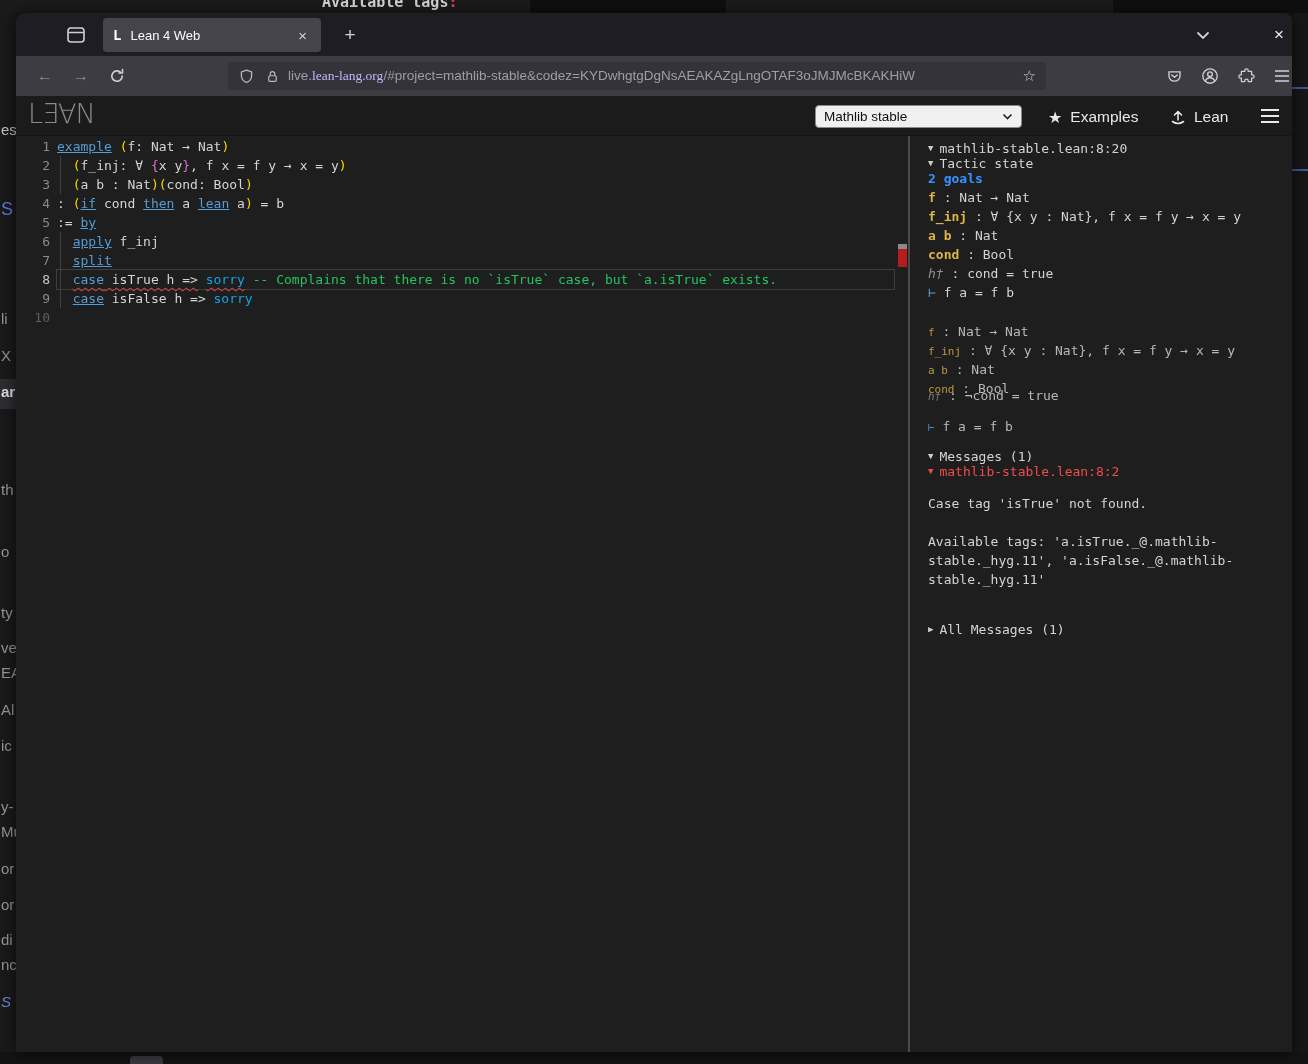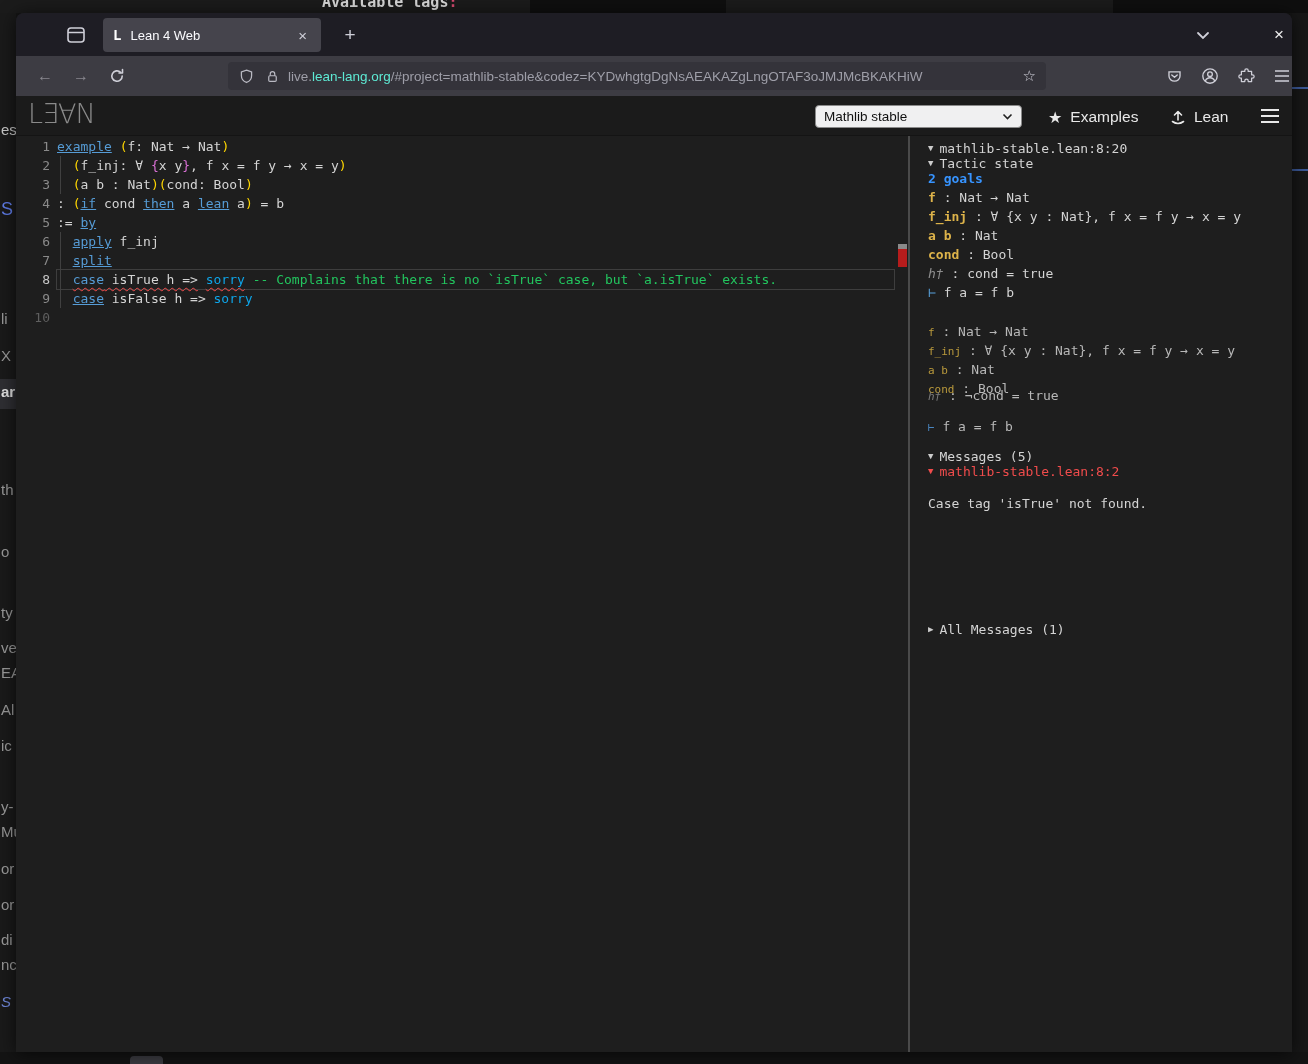--- a/index.html
+++ b/index.html
@@ -43,21 +43,21 @@
                display:flex; align-items:center; justify-content:center; }
 
   
   #navbar { position:relative; height:40px; background:#3d3c43; }
   .nav-btn { position:absolute; top:7px; width:26px; height:26px; display:flex; align-items:center; justify-content:center;
              font-size:16px; border-radius:4px; }
   .nav-dim { color:#8a8990; }
   #urlbar { position:absolute; left:212px; top:6px; width:818px; height:28px; background:#34333a; border-radius:4px;
             display:flex; align-items:center; padding:0 10px; }
   #url-text { position:relative; flex:1; overflow:hidden; white-space:nowrap; font-size:13.5px; color:#9e9ea8; margin-left:8px; }
-  #url-text .domain { color:#5eead4; }
+  #url-text .domain { color:#c4b5fd;font-family:Liberation Serif, serif; }
   #url-fade { position:absolute; right:0; top:0; width:70px; height:100%; background:linear-gradient(to right, rgba(52,51,58,0), #34333a); }
   #bookmark-star { color:#cfcfd8; font-size:15px; margin-left:6px; }
   .icon-gap { margin-left:10px; display:flex; align-items:center; }
 
   
   #lean-toolbar { position:relative; height:40px; background:#1b1b1b; border-bottom:1px solid #141414; }
   #lean-logo { position:absolute; left:12px; top:2px; font-family:"DejaVu Sans",sans-serif; font-weight:300;
                font-size:27px; color:#8a8a8a; letter-spacing:-1px; }
   #project-select { position:absolute; left:799px; top:9px; width:207px; height:23px; background:#f0f0f1;
                     border:1px solid #8a8a8a; border-radius:4px; color:#111; font-size:13.5px;
@@ -308,28 +308,29 @@
 
       <div class="iv-line" style="top:186px"><span class="t-hyp2">f</span><span class="t-tx2"> : Nat → Nat</span></div>
       <div class="iv-line" style="top:205px"><span class="t-hyp2">f_inj</span><span class="t-tx2"> : ∀ {x y : Nat}, f x = f y → x = y</span></div>
       <div class="iv-line" style="top:224px"><span class="t-hyp2">a b</span><span class="t-tx2"> : Nat</span></div>
       <div class="iv-line" style="top:243px"><span class="t-hyp2">cond</span><span class="t-tx2"> : Bool</span></div>
       <div class="iv-line" style="top:250px"><span class="t-anon2">h†</span><span class="t-tx2"> : ¬cond = true</span></div>
       <div class="iv-line" style="top:281px"><span class="t-ts2">⊢</span><span class="t-tx2"> f a = f b</span></div>
 
       <div class="iv-line iv-header" style="top:311px">
         <span class="iv-tri">▼</span>
-        <span>Messages (5)</span>
+        <span>Messages (1)</span>
       </div>
       <div class="iv-line iv-header" style="top:326px">
         <span class="iv-tri iv-red">▼</span>
         <span class="iv-red">mathlib-stable.lean:8:2</span>
       </div>
 
       <div class="iv-line" style="top:358px">Case tag 'isTrue' not found.</div>
+      <div id="msg-para2">Available tags: 'a.isTrue._@.mathlib-stable._hyg.11', 'a.isFalse._@.mathlib-stable._hyg.11'</div>
 
       <div class="iv-line iv-header" style="top:484px">
         <span class="iv-tri">▶</span>
         <span>All Messages (1)</span>
       </div>
 
     </div>
   </div>
 </div>
 

